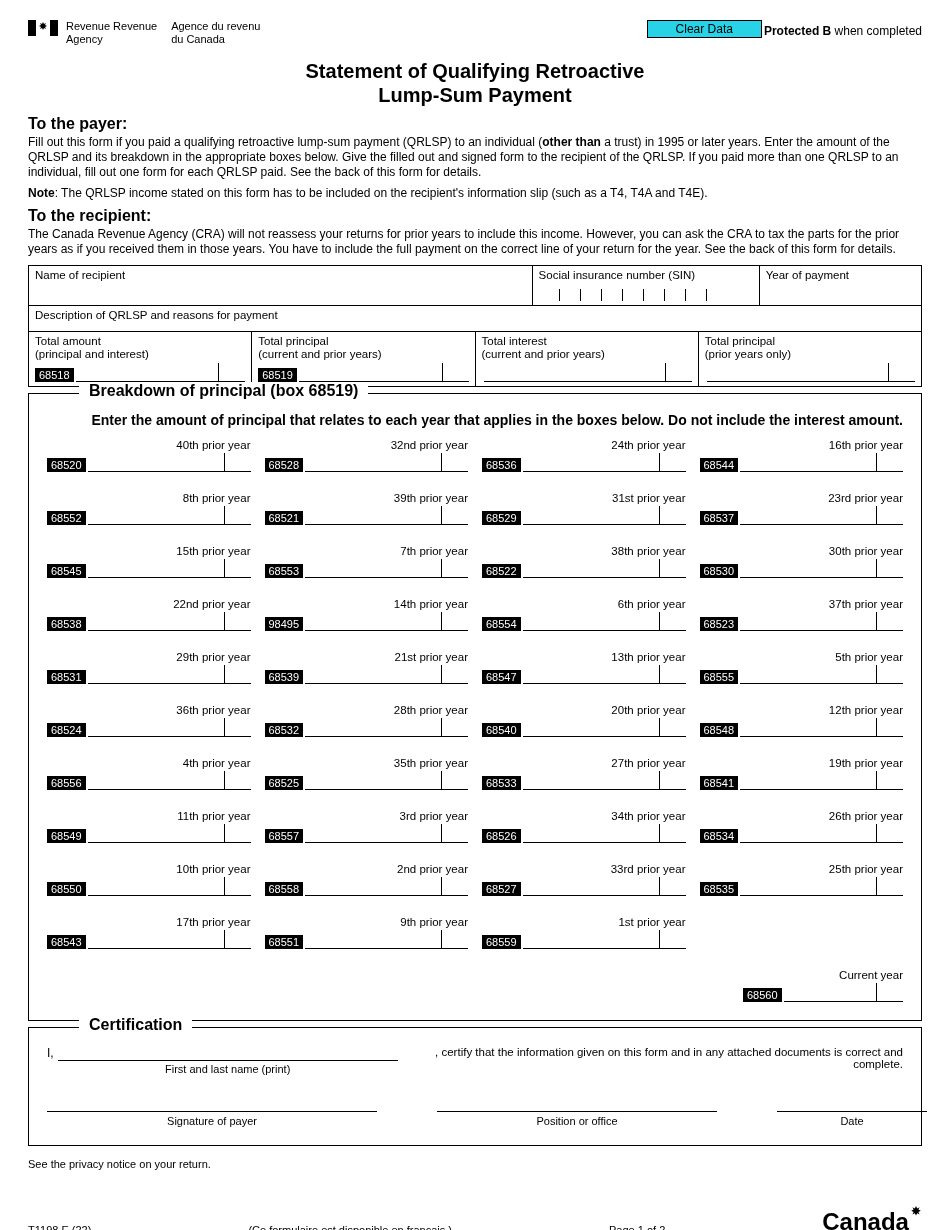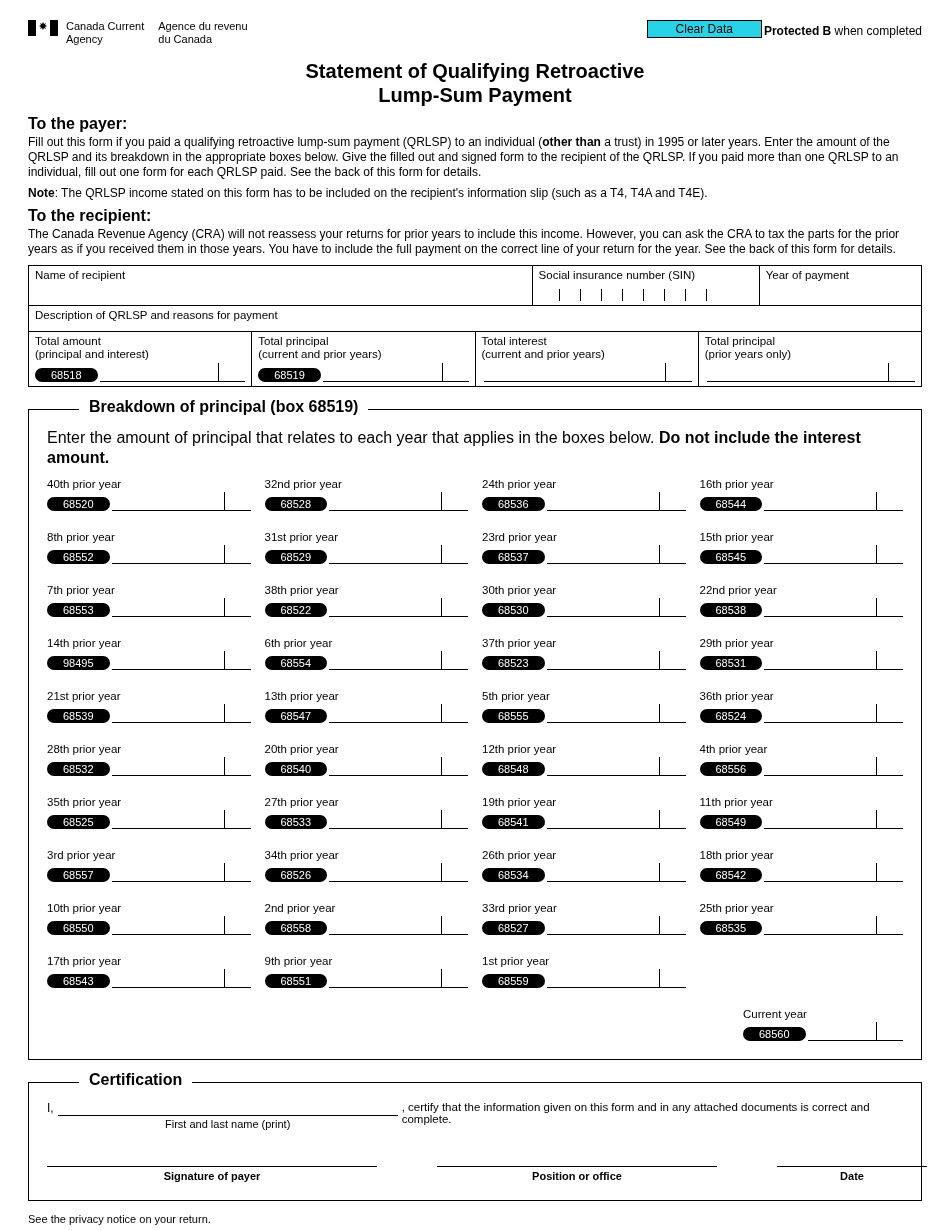--- a/index.html
+++ b/index.html
@@ -88,53 +88,53 @@
   .code-input-row {
     display: flex;
     align-items: flex-end;
     margin-top: 2px;
     gap: 0;
   }
   .code-badge {
     background: #000;
     color: #fff;
     font-size: 11px;
-    padding: 1px 16px;
+    padding: 1px 4px;
     display: inline-block;
-    border-radius: 7px;
   }
   .amount-input {
     flex: 1;
     height: 18px;
     border: none;
     border-bottom: 1px solid #000;
     margin-left: 2px;
   }
   .cents-box {
     width: 26px;
     height: 18px;
     border-left: 1px solid #000;
     border-bottom: 1px solid #000;
   }
   .fieldset {
     border: 1px solid #000;
-    margin-top: 22px;
+    margin-top: 6px;
     padding: 14px 18px 18px 18px;
     position: relative;
+    text-align: right;
   }
   .legend {
     position: absolute;
     top: -12px;
     left: 50px;
     background: #fff;
     padding: 0 10px;
     font-size: 16px;
     font-weight: bold;
   }
-  .breakdown-intro { font-size: 16px; margin: 4px 0 10px 0; }
+  .breakdown-intro { font-size: 14px; margin: 4px 0 10px 0; font-weight: bold; }
   .breakdown-grid {
     display: grid;
     grid-template-columns: repeat(4, 1fr);
     gap: 20px 14px;
   }
   .year-item { display: flex; flex-direction: column; }
   .year-label { font-size: 11.5px; margin-bottom: 2px; }
   .year-input-row { display: flex; align-items: flex-end; }
   .currentyear-wrap {
     display: grid;
@@ -147,21 +147,20 @@
   .cert-name-block { display: flex; flex-direction: column; align-items: center; width: 340px; }
   .cert-name-line { width: 100%; border-bottom: 1px solid #000; height: 14px; }
   .cert-caption { font-size: 11px; margin-top: 2px; }
   .cert-text { font-size: 11.5px; flex: 1; }
   .sig-row {
     display: flex;
     justify-content: space-between;
     align-items: flex-end;
     margin-top: 34px;
     gap: 60px;
-    font-weight: bold;
   }
   .sig-block { display: flex; flex-direction: column; align-items: center; }
   .sig-line { border-bottom: 1px solid #000; height: 2px; }
   .sig-block .cert-caption { margin-top: 3px; }
   .privacy { font-size: 11px; margin-top: 12px; }
   .footer {
     display: flex;
     justify-content: space-between;
     align-items: flex-end;
     margin-top: 36px;
@@ -188,21 +187,21 @@
     <div class="agency-block">
       <span class="flag-icon">
         <svg viewBox="0 0 30 16">
             <rect x="0" y="0" width="30" height="16" fill="#000"></rect>
             <rect x="8" y="0" width="14" height="16" fill="#fff"></rect>
             <path d="M15 2 l1 2 l2 -1 l-1 2 l2 1 l-2 1 l1 2 l-2 -1 l-1 2 l-1 -2 l-2 1 l1 -2 l-2 -1 l2 -1 l-1 -2 l2 1 z" fill="#000"></path>
           </svg>
       </span>
       <div class="agency-text">
         <div class="agency-col">
-          <span>Canada Current</span>
+          <span>Revenue Revenue</span>
           <span>Agency</span>
         </div>
         <div class="agency-col">
           <span>Agence du revenu</span>
           <span>du Canada</span>
         </div>
       </div>
     </div>
     <div class="right-top">
       <button class="clear-data-btn">Clear Data</button>
@@ -333,20 +332,28 @@
         </div>
         <div class="year-item">
           <span class="year-label">8th prior year</span>
           <div class="year-input-row">
             <span class="code-badge">68552</span>
             <div class="amount-input"></div>
             <div class="cents-box"></div>
           </div>
         </div>
         <div class="year-item">
+          <span class="year-label">39th prior year</span>
+          <div class="year-input-row">
+            <span class="code-badge">68521</span>
+            <div class="amount-input"></div>
+            <div class="cents-box"></div>
+          </div>
+        </div>
+        <div class="year-item">
           <span class="year-label">31st prior year</span>
           <div class="year-input-row">
             <span class="code-badge">68529</span>
             <div class="amount-input"></div>
             <div class="cents-box"></div>
           </div>
         </div>
         <div class="year-item">
           <span class="year-label">23rd prior year</span>
           <div class="year-input-row">
@@ -536,28 +543,20 @@
           <div class="year-input-row">
             <span class="code-badge">68526</span>
             <div class="amount-input"></div>
             <div class="cents-box"></div>
           </div>
         </div>
         <div class="year-item">
           <span class="year-label">26th prior year</span>
           <div class="year-input-row">
             <span class="code-badge">68534</span>
-            <div class="amount-input"></div>
-            <div class="cents-box"></div>
-          </div>
-        </div>
-        <div class="year-item">
-          <span class="year-label">18th prior year</span>
-          <div class="year-input-row">
-            <span class="code-badge">68542</span>
             <div class="amount-input"></div>
             <div class="cents-box"></div>
           </div>
         </div>
         <div class="year-item">
           <span class="year-label">10th prior year</span>
           <div class="year-input-row">
             <span class="code-badge">68550</span>
             <div class="amount-input"></div>
             <div class="cents-box"></div>

